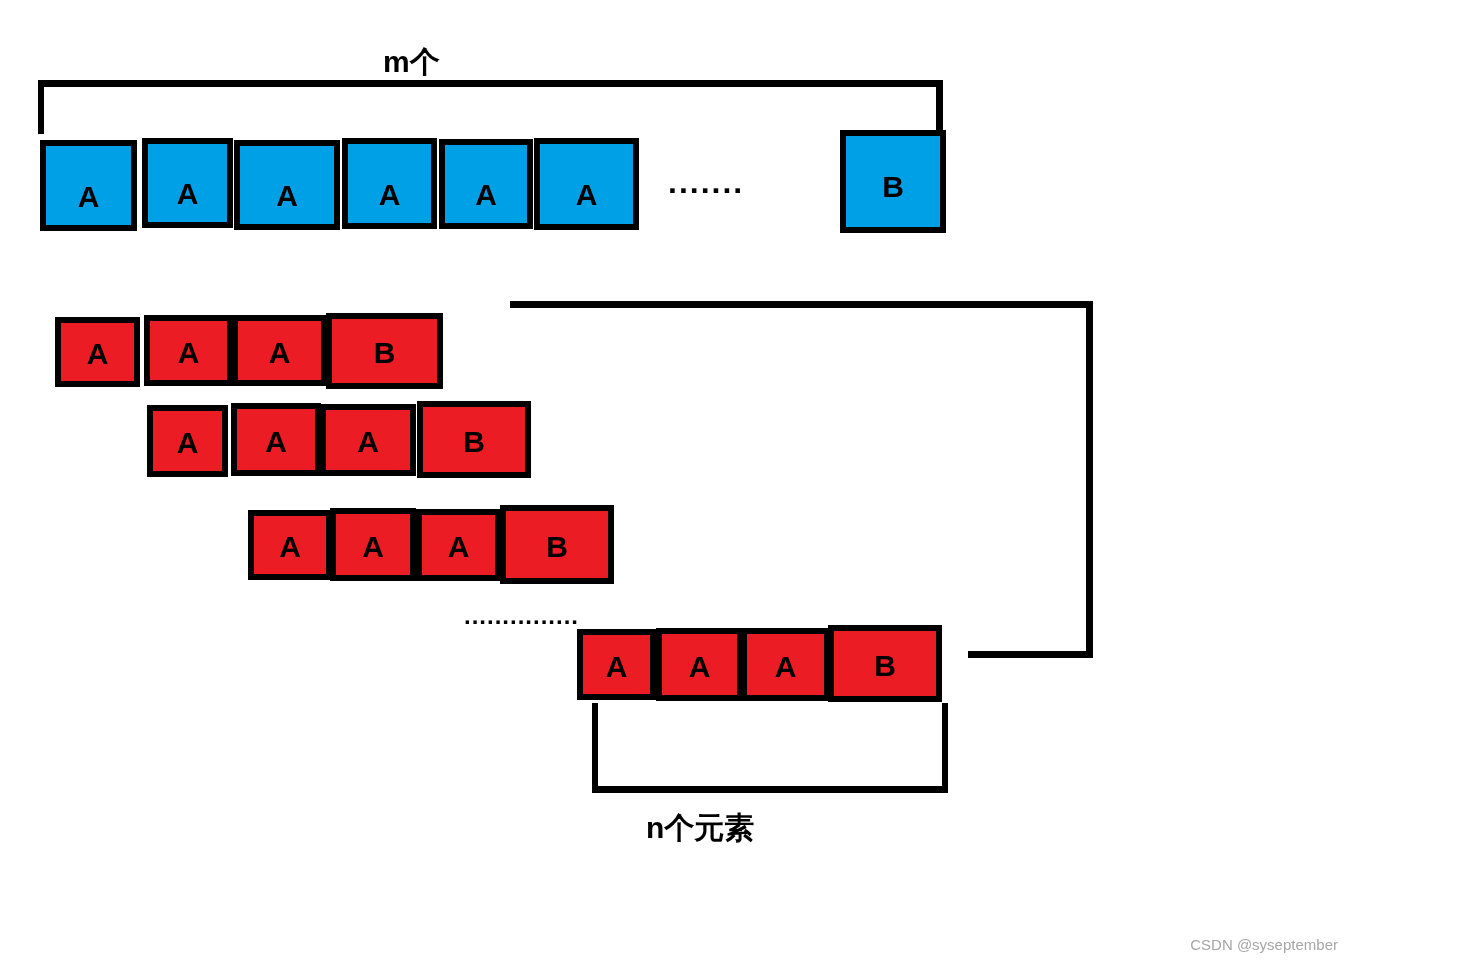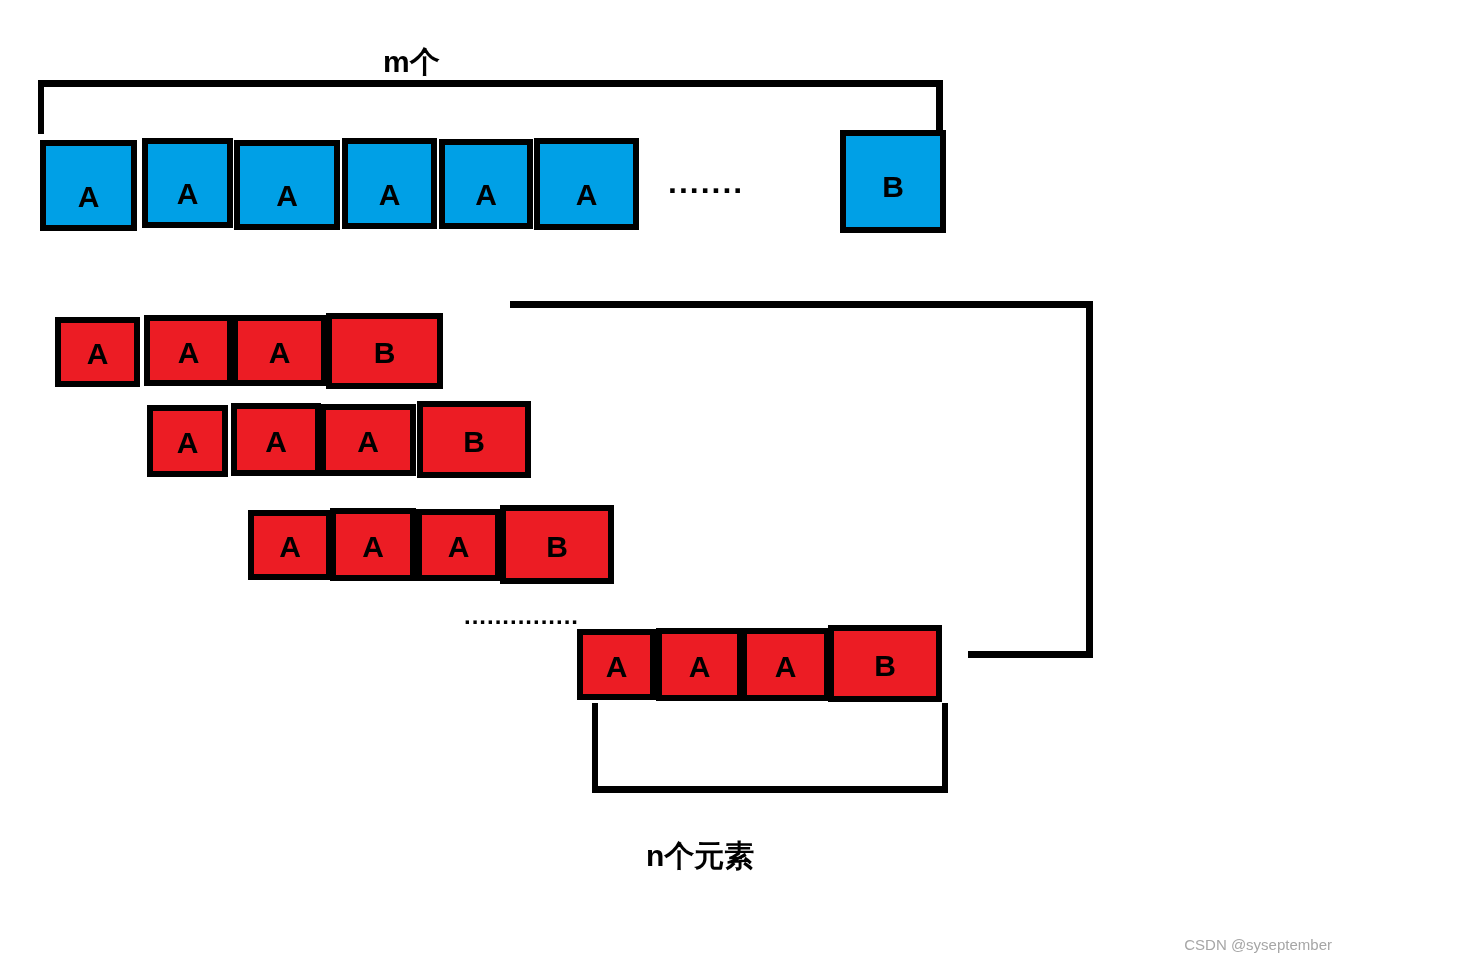--- a/index.html
+++ b/index.html
@@ -93,17 +93,17 @@
   <div class="box red" style="left:741px; top:628px; width:89px;  height:73px;">A</div>
   <div class="box red" style="left:828px; top:625px; width:114px; height:77px;">B</div>
 
   <div class="line" style="left:510px; top:301px; width:583px; height:7px;"></div>
   <div class="line" style="left:1086px; top:301px; width:7px; height:356px;"></div>
   <div class="line" style="left:968px; top:651px; width:125px; height:7px;"></div>
 
   <div class="line" style="left:592px; top:703px; width:6px; height:90px;"></div>
   <div class="line" style="left:592px; top:786px; width:356px; height:7px;"></div>
   <div class="line" style="left:942px; top:703px; width:6px; height:88px;"></div>
-  <div class="label" style="left:646px; top:836px; font-size:30px;">n个元素</div>
+  <div class="label" style="left:646px; top:808px; font-size:30px;">n个元素</div>
 
-  <div class="watermark" style="right:14px; top:936px;">CSDN @syseptember</div>
+  <div class="watermark" style="right:8px; top:936px;">CSDN @syseptember</div>
 
 </div>
 
 </body></html>

